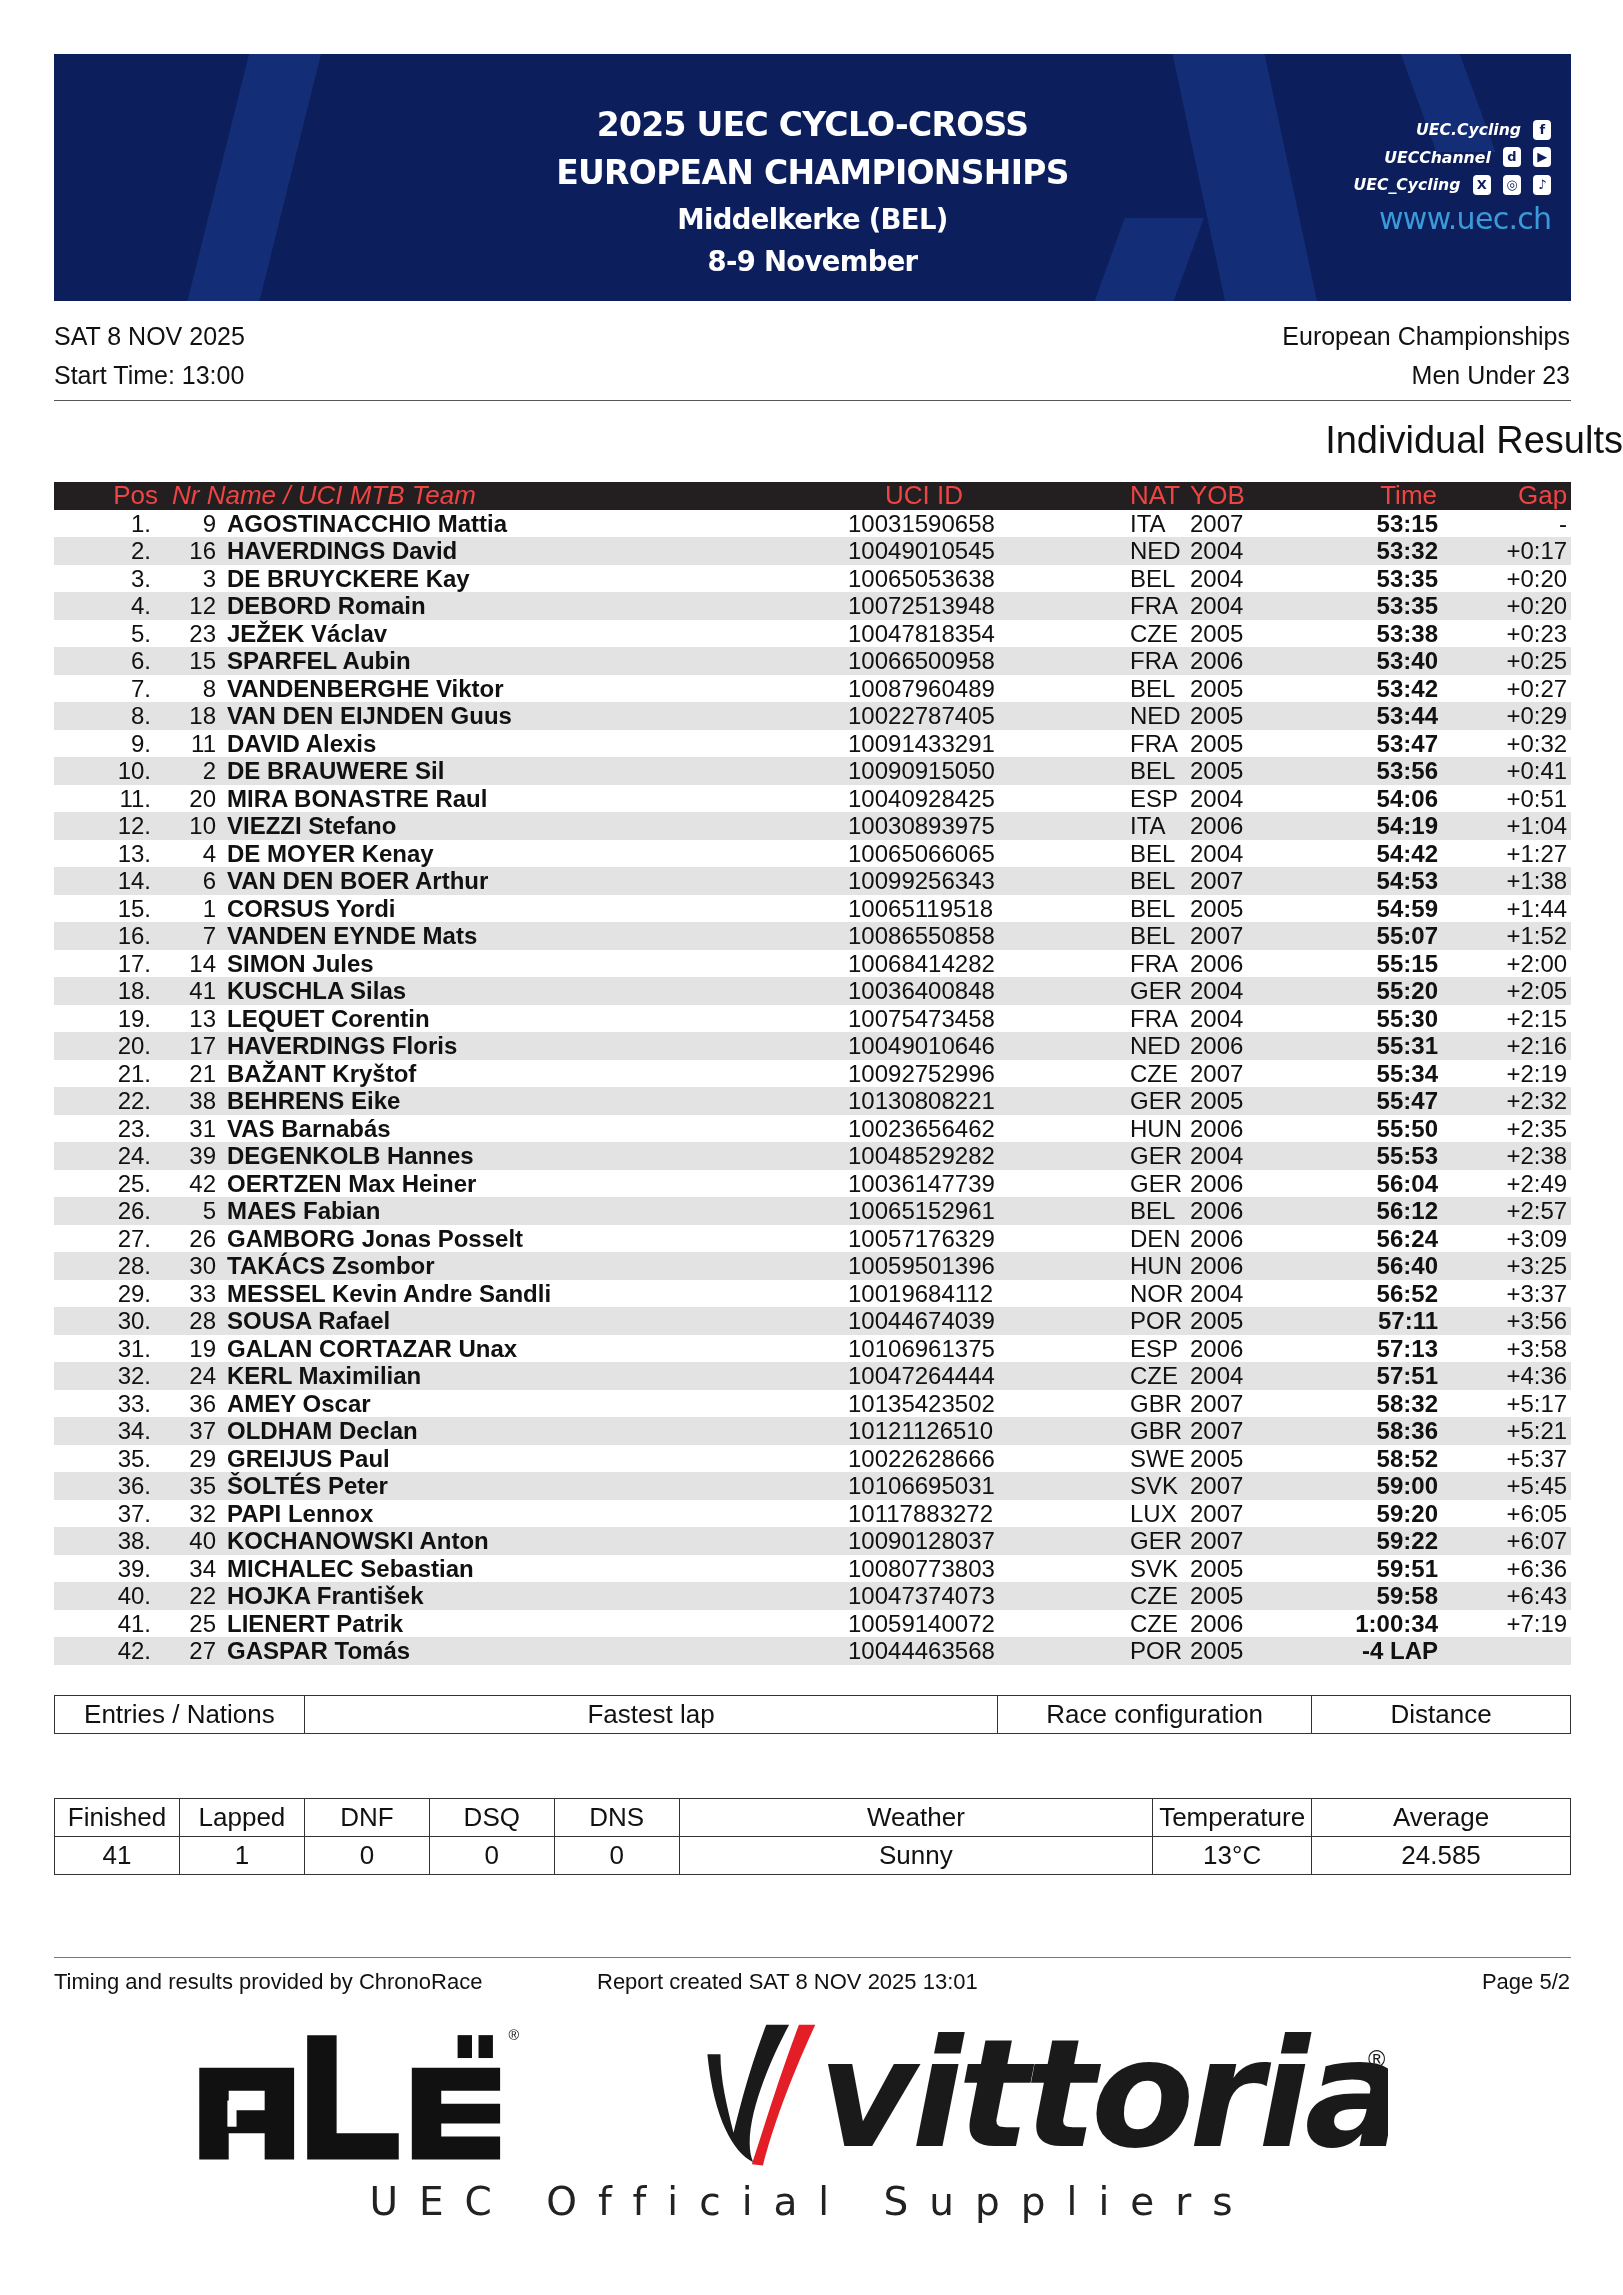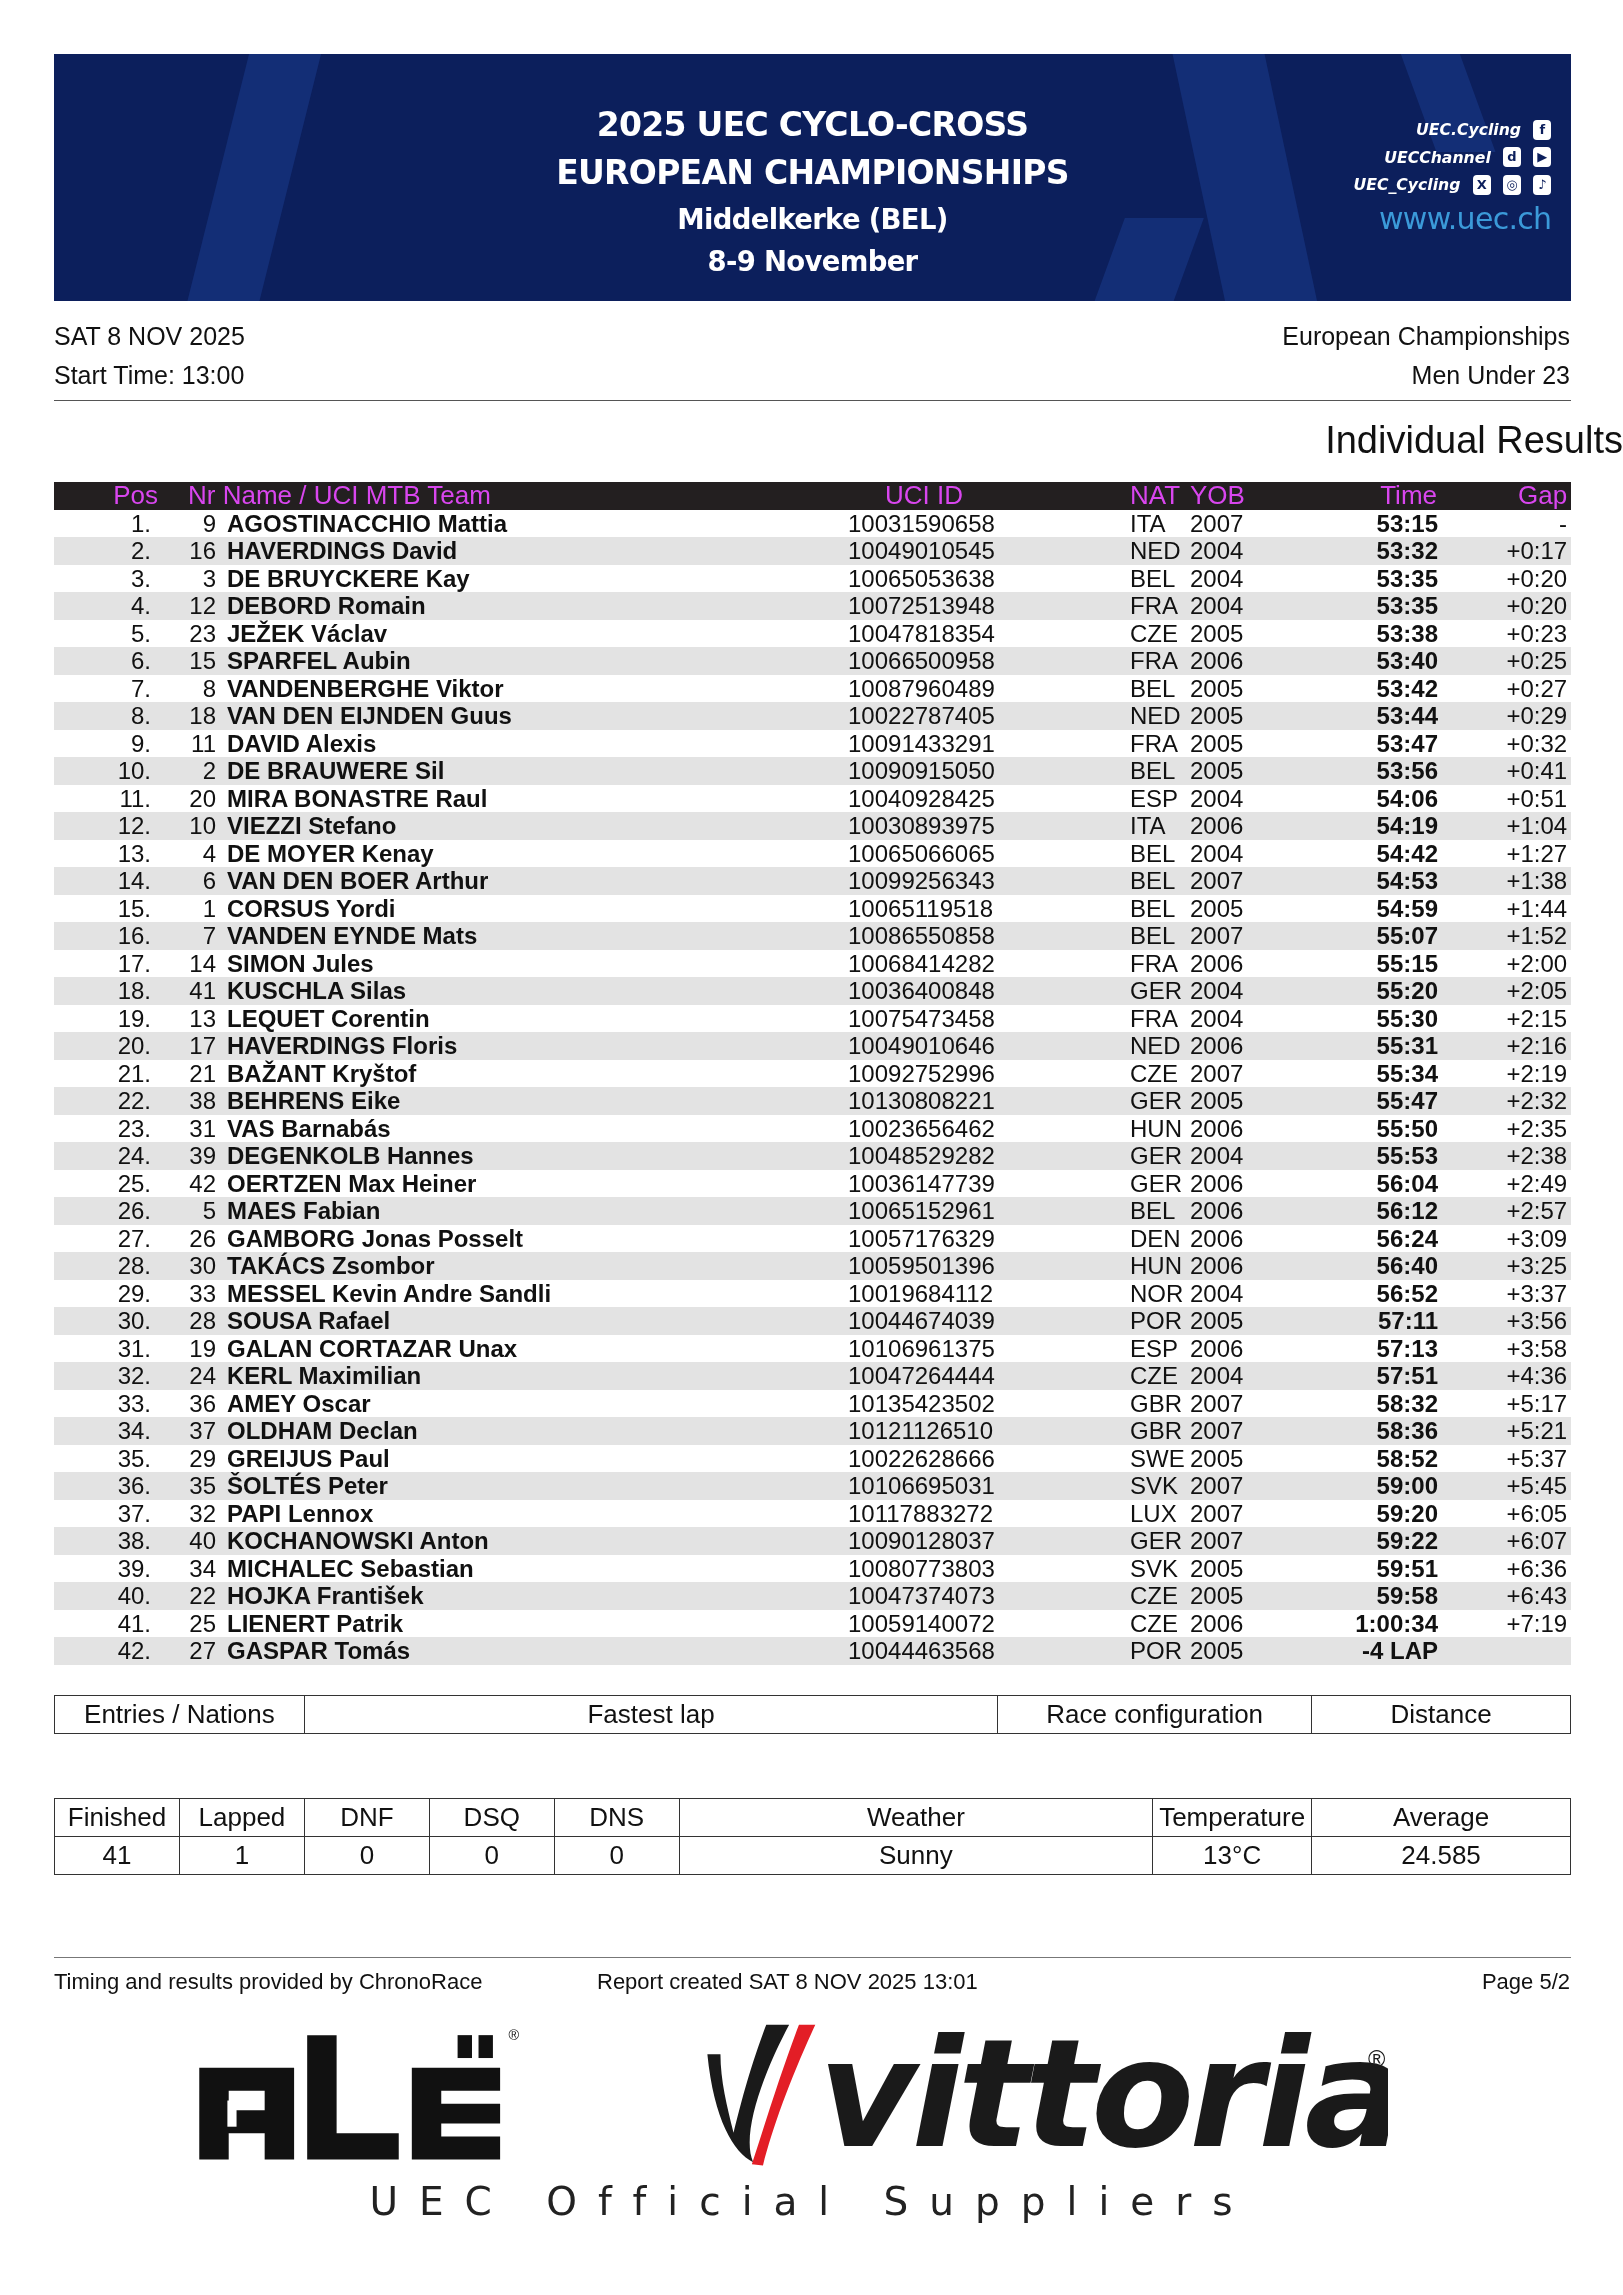--- a/index.html
+++ b/index.html
@@ -27,35 +27,35 @@
            font-size:13px; line-height:19.6px; text-align:center; font-style:normal; }
   .www { font-size:30px; color:#3b9ad9; font-weight:normal; font-style:normal; margin-top:2.6px; letter-spacing:-0.7px; }
 
   
   .info { font-size:25px; }
   #hr1 { left:54px; top:400px; width:1517px; height:1.3px; background:#555; }
   #page-title { left:0; width:1623px; top:419px; text-align:right; font-size:38px; }
 
   
   #results { left:54px; top:482px; width:1517px; }
-  .thead { height:27.5px; background:#231f20; color:#d946ef; position:relative; font-size:26px; }
+  .thead { height:27.5px; background:#231f20; color:#ef4444; position:relative; font-size:26px; }
   .row { height:27.5px; position:relative; font-size:24px; }
   .row.alt { background:#e3e3e3; }
   .cell { position:absolute; top:0; line-height:27.5px; white-space:nowrap; }
   .c-pos { right:1420px; }
   .c-nr  { right:1355px; }
   .c-name{ left:173px; font-weight:bold; }
   .c-uci { left:794px; }
   .c-nat { left:1076px; width:59px; text-align:left; }
   .c-yob { left:1136px; }
   .c-time{ right:133px; font-weight:bold; }
   .c-gap { right:3.9px; }
   .thead .cell { font-weight:normal; }
   .thead .c-pos { right:1413px; }
-  .thead .c-nr { left:134px; right:auto; }
+  .thead .c-nr { left:118px; right:auto;font-style:italic; }
   .thead .c-uci { left:831px; }
   .thead .c-time{ right:134px; }
 
   
   table.sum { position:absolute; left:54px; width:1517px; border-collapse:collapse; font-size:26px; }
   table.sum td { border:1.3px solid #333; text-align:center; height:37px; padding:0 2.6px; }
   #sum1 { top:1695px; }
   #sum2 { top:1798px; }
 
   

